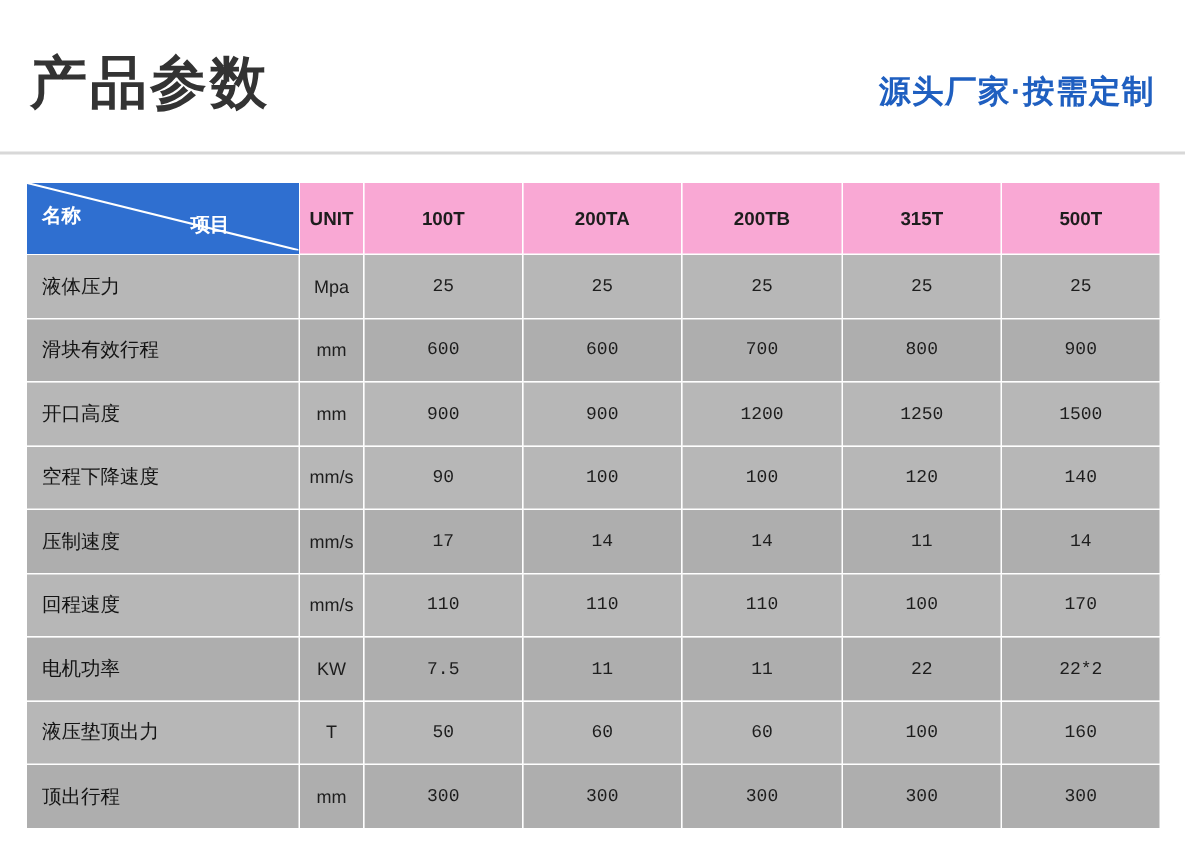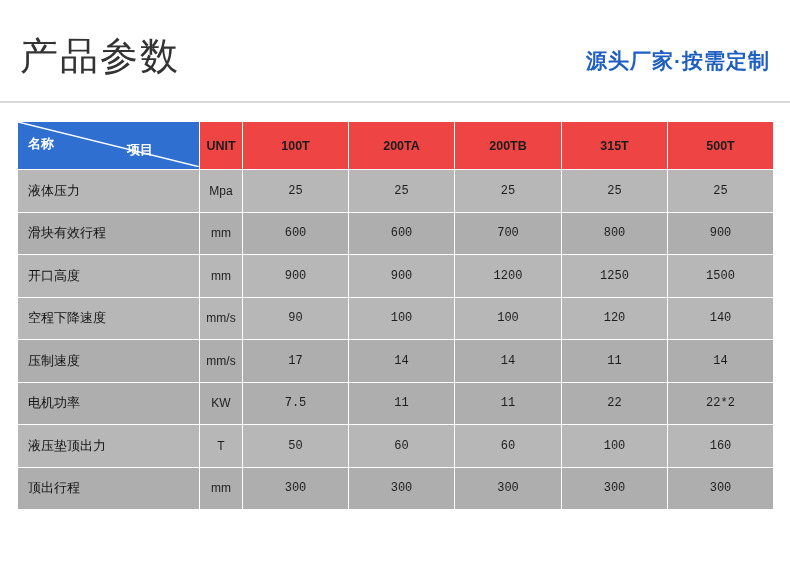--- a/index.html
+++ b/index.html
@@ -26,21 +26,21 @@
     height: 103px;
     box-sizing: border-box;
     padding: 0 20px;
     display: flex;
     align-items: center;
     justify-content: space-between;
     border-bottom: 2px solid #d8d8d8;
   }
   .header-title {
     font-size: 38px;
-    font-weight: normal;
+    font-weight: bold;
     color: #333333;
     letter-spacing: 2px;
     line-height: 1;
     margin-top: 10px;
   }
   .header-slogan {
     font-size: 21px;
     font-weight: bold;
     color: #1f5fc0;
     letter-spacing: 1px;
@@ -68,21 +68,21 @@
   col.c1 { width: 43px; }
   col.c2 { width: 106px; }
   col.c3 { width: 106px; }
   col.c4 { width: 107px; }
   col.c5 { width: 106px; }
   col.c6 { width: 106px; }
 
   
   thead th {
     height: 45px;
-    background: #ef4444;
+    background: #f9a8d4;
     color: #ffffff;
     font-weight: bold;
     font-size: 13.5px;
   }
   th.corner {
     position: relative;
     background: #2f6fd0;
     padding: 0;
   }
   th.corner .diag {
@@ -212,20 +212,29 @@
         </tr>
         <tr class="alt">
           <td class="label">压制速度</td>
           <td class="unit">mm/s</td>
           <td class="value">17</td>
           <td class="value">14</td>
           <td class="value">14</td>
           <td class="value">11</td>
           <td class="value">14</td>
         </tr>
+        <tr>
+          <td class="label">回程速度</td>
+          <td class="unit">mm/s</td>
+          <td class="value">110</td>
+          <td class="value">110</td>
+          <td class="value">110</td>
+          <td class="value">100</td>
+          <td class="value">170</td>
+        </tr>
         <tr class="alt">
           <td class="label">电机功率</td>
           <td class="unit">KW</td>
           <td class="value">7.5</td>
           <td class="value">11</td>
           <td class="value">11</td>
           <td class="value">22</td>
           <td class="value">22*2</td>
         </tr>
         <tr>

